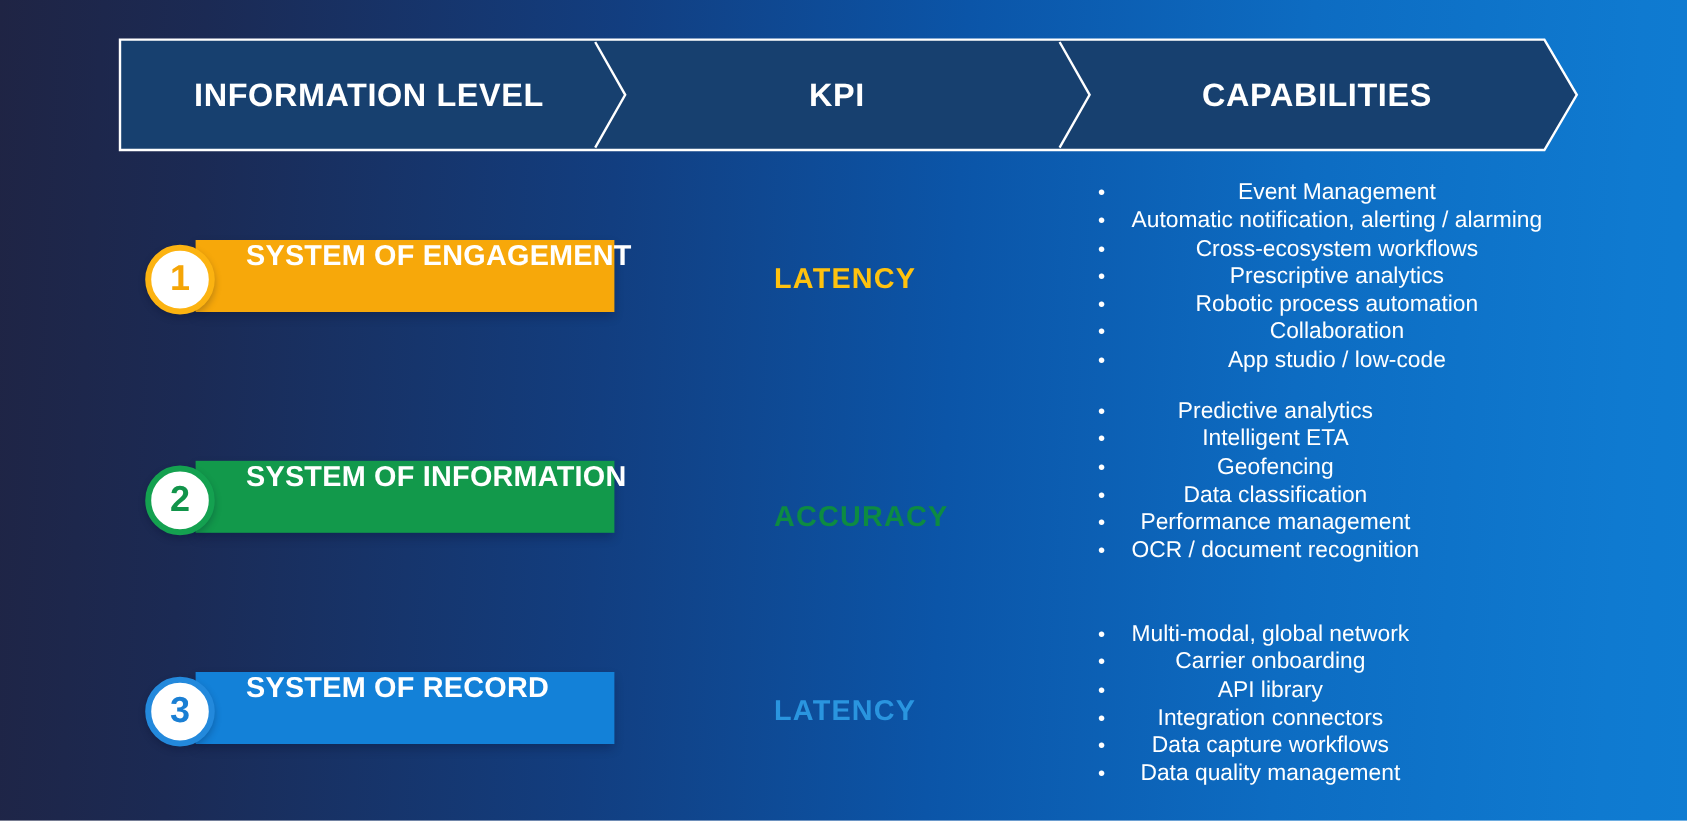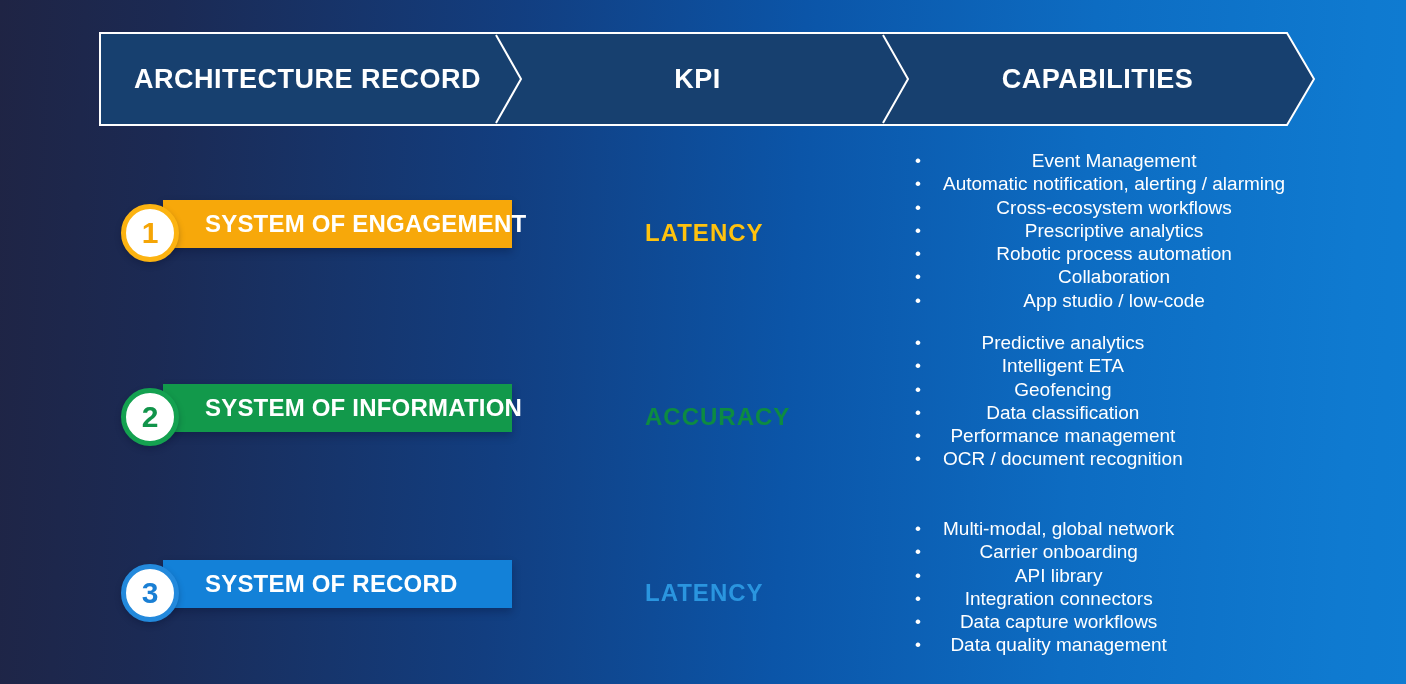--- a/index.html
+++ b/index.html
@@ -38,24 +38,24 @@
   .hdr-1 { left: 100px;  width: 415px; }
   .hdr-2 { left: 510px;  width: 375px; }
   .hdr-3 { left: 905px;  width: 385px; }
 
   .row { position: absolute; left: 0; width: 1406px; height: 0; }
 
   .level-box {
     position: absolute;
     left: 163px;
     width: 349px;
-    height: 48px;
+    height: 60px;
     background: var(--box, #888);
     display: flex;
-    align-items: center;
+    align-items: flex-start;
     box-sizing: border-box;
     padding-left: 42px;
     box-shadow: 0 4px 8px rgba(0,10,40,0.28);
   }
   .level-label {
     color: #ffffff;
     font-size: 24px;
     font-weight: bold;
     letter-spacing: 0.2px;
     white-space: nowrap;
@@ -113,40 +113,40 @@
   }
 
   
   .row-1 .level-box  { top: 200px; }
   .row-1 .num-circle { top: 204px; }
   .row-1 .kpi-label  { top: 218px; }
   .row-1 .caps-list  { top: 149px; }
 
   .row-2 .level-box  { top: 384px; }
   .row-2 .num-circle { top: 388px; }
-  .row-2 .kpi-label  { top: 402px; }
+  .row-2 .kpi-label  { top: 416px; }
   .row-2 .caps-list  { top: 331px; }
 
   .row-3 .level-box  { top: 560px; }
   .row-3 .num-circle { top: 564px; }
   .row-3 .kpi-label  { top: 578px; }
   .row-3 .caps-list  { top: 517px; }
 </style>
 </head>
 <body>
 
 <div class="stage">
 
   <svg class="header-svg" viewBox="0 0 1406 140" xmlns="http://www.w3.org/2000/svg">
     <polygon points="100,33 1287,33 1314,79 1287,125 100,125" fill="#17406F" stroke="#FFFFFF" stroke-width="2"></polygon>
     <polyline points="496,35 521,79 496,123" fill="none" stroke="#FFFFFF" stroke-width="2"></polyline>
     <polyline points="883,35 908,79 883,123" fill="none" stroke="#FFFFFF" stroke-width="2"></polyline>
   </svg>
 
-  <div class="hdr-label hdr-1">ARCHITECTURE RECORD</div>
+  <div class="hdr-label hdr-1">INFORMATION LEVEL</div>
   <div class="hdr-label hdr-2">KPI</div>
   <div class="hdr-label hdr-3">CAPABILITIES</div>
 
   <div class="row row-1" style="--box: #F7A80A; --ring: #FCB311; --number: #F5A506; --kpi: #FFC20E;">
     <div class="level-box">
       <span class="level-label">SYSTEM OF ENGAGEMENT</span>
     </div>
     <div class="num-circle">1</div>
     <div class="kpi-label">LATENCY</div>
     <ul class="caps-list">

